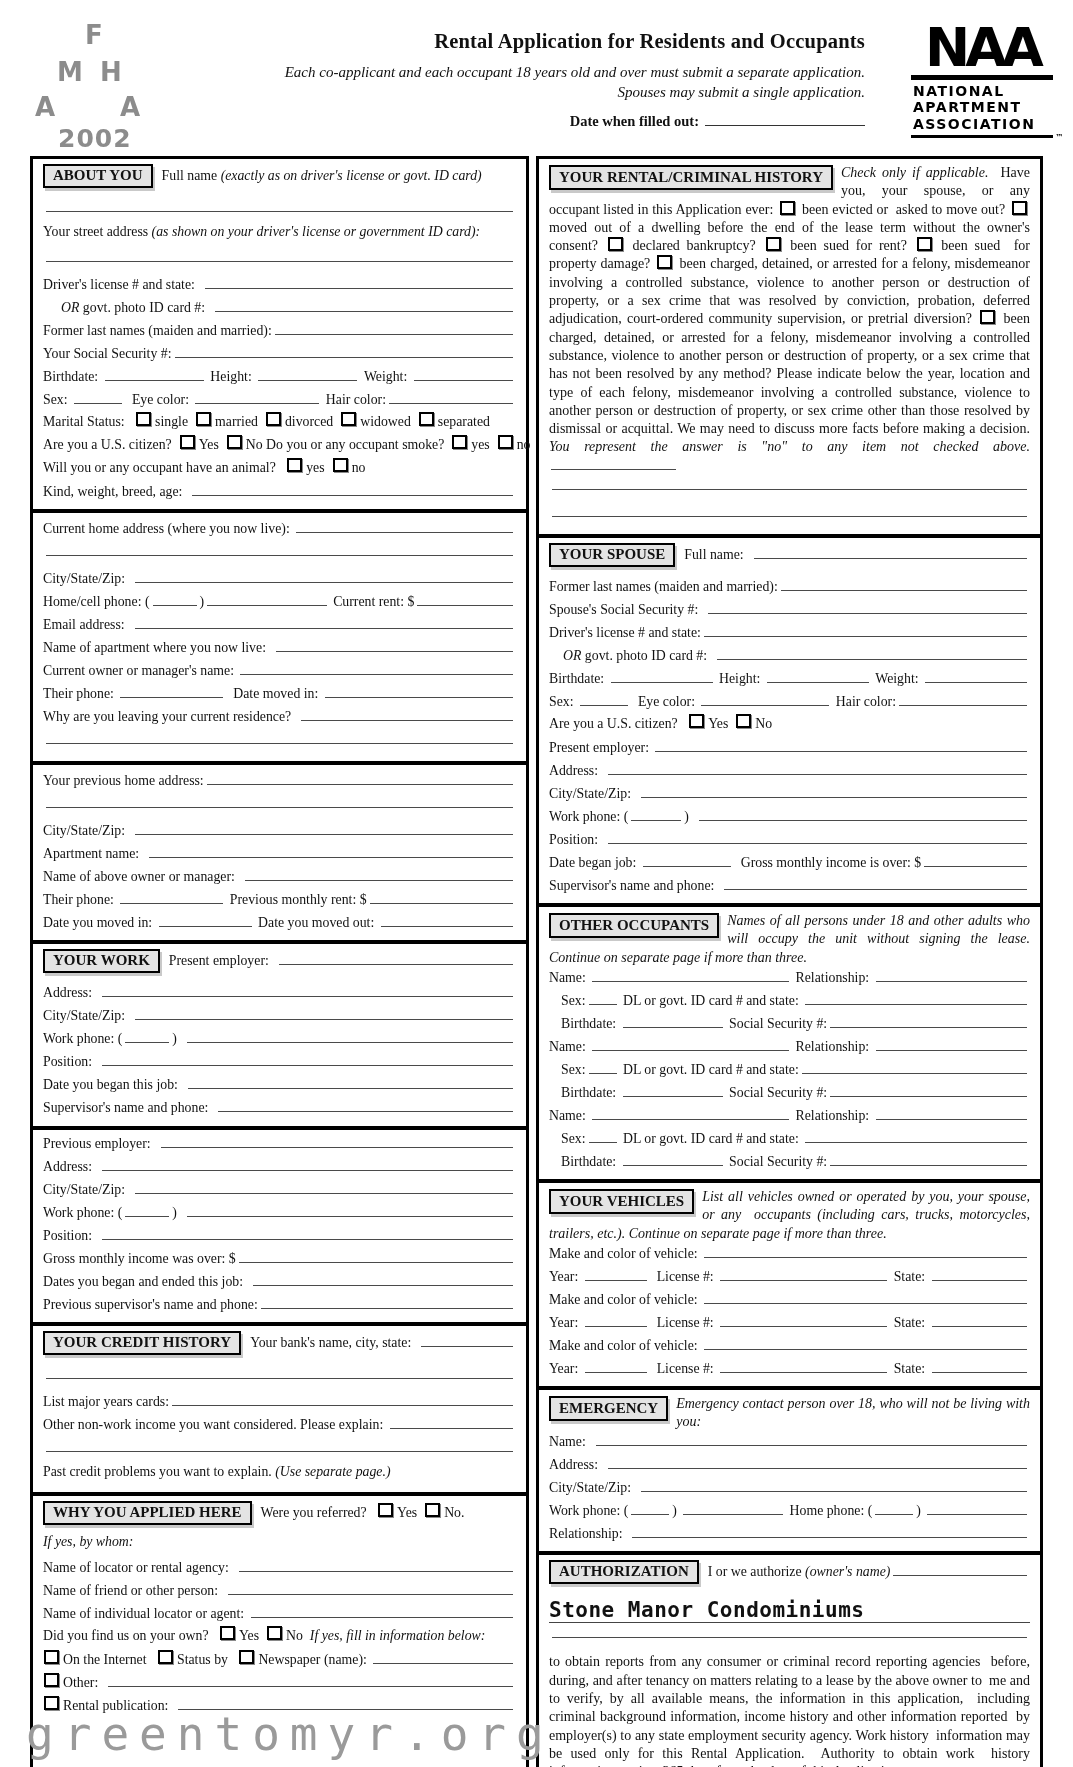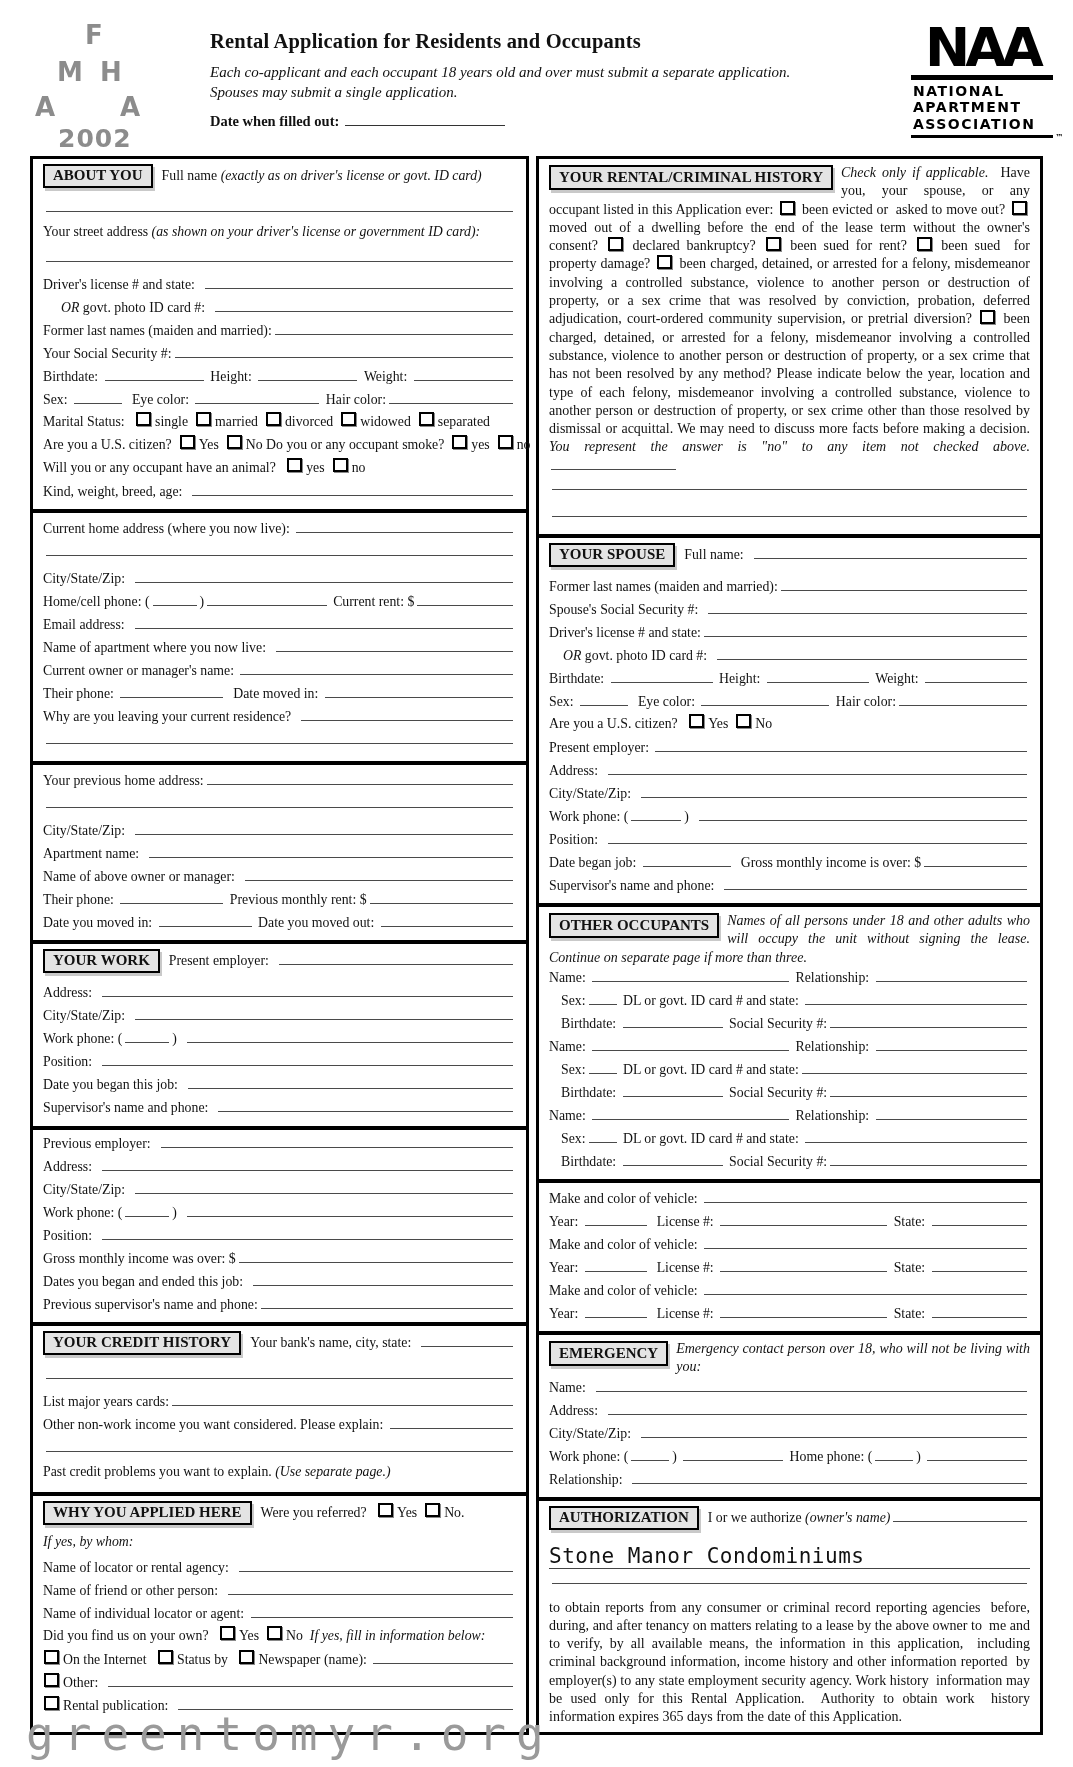--- a/index.html
+++ b/index.html
@@ -11,21 +11,21 @@
   .fmha{position:absolute;left:30px;top:12px;width:170px;height:130px;
         color:#8c8c8c;font-family:"DejaVu Sans",sans-serif;font-weight:bold}
   .fmha span{position:absolute;font-size:26px}
   .fmha .p-f{left:55px;top:8px}
   .fmha .p-m{left:27px;top:45px}
   .fmha .p-h{left:70px;top:45px}
   .fmha .p-a1{left:5px;top:80px}
   .fmha .p-a2{left:90px;top:80px}
   .fmha .p-year{left:28px;top:112px;font-size:25px;letter-spacing:1px}
 
-  .header-center{position:absolute;left:210px;right:215px;top:30px;text-align:left}
+  .header-center{position:absolute;left:210px;right:208px;top:30px;text-align:right}
   .title{font-size:20.5px;font-weight:bold;letter-spacing:.2px}
   .subtitle{font-style:italic;font-size:15px;margin-top:9px;line-height:1.35}
   .date-row{margin-top:9px;font-weight:bold;font-size:14.5px}
   .date-line{display:inline-block;width:160px;border-bottom:1.3px solid #333;height:13px;margin-left:6px}
 
   .naa-logo{position:absolute;right:20px;top:24px;width:142px}
   .naa-acronym{font-family:"DejaVu Sans",sans-serif;font-weight:900;font-size:54px;
                line-height:.88;letter-spacing:-5px;text-align:center;color:#000}
   .naa-words{position:relative;margin-top:3px;border-top:5px solid #000;border-bottom:3px solid #000;
              padding:3px 2px 2px;font-family:"DejaVu Sans",sans-serif;font-weight:bold;
@@ -44,21 +44,21 @@
   .row{display:flex;align-items:baseline;min-height:23px;font-size:13.8px;clear:both}
   .row.sp{min-height:27px}
   .row.head{min-height:32px;margin-bottom:1px}
   .row.typed{border-bottom:1.4px solid #444;min-height:29px;align-items:flex-end}
   .row.divider{border-top:4px solid #000;margin:6px -10px 3px;min-height:0;height:0;padding:0}
 
   .hbox{background:#e4e4e4;border:2px solid #000;padding:1px 8px 2px;font-weight:bold;
         font-size:15px;box-shadow:2px 3px 0 #c9c9c9;white-space:nowrap;margin-right:9px;flex:none}
   .lbl{white-space:pre-wrap;flex:none}
   .it{font-style:italic}
-  .mono{font-family:"DejaVu Sans Mono",monospace;font-weight:normal;font-size:21px;letter-spacing:.5px}
+  .mono{font-family:"DejaVu Sans Mono",monospace;font-weight:bold;font-size:21px;letter-spacing:.5px}
 
   .fill{flex:1 1 0;border-bottom:1.3px solid #4a4a4a;height:14px;min-width:8px;margin:0 3px}
   .cb{flex:none;width:11px;height:10px;border:2px solid #000;background:#fff;
       margin:0 4px 0 8px;box-shadow:1px 1px 0 #8a8a8a}
   .row .cb:first-child{margin-left:1px}
 
   .para{font-size:14px;line-height:18.3px;text-align:justify;clear:both}
   .para .hbox{float:left;margin:1px 8px 2px 0}
   .para .lbl{white-space:pre-wrap}
   .para .cb{display:inline-block;vertical-align:-1px;margin:0 3px}
@@ -552,20 +552,21 @@
           <span class="fill" style="flex-grow: 1;"></span>
         </div>
         <div class="row" style="padding-left: 12px;">
           <span class="lbl">Birthdate: </span>
           <span class="fill" style="width: 100px; flex: 0 0 auto;"></span>
           <span class="lbl"> Social Security #:</span>
           <span class="fill" style="flex-grow: 1;"></span>
         </div>
       </div>
       <div class="sec">
+        <div class="para"><span class="hbox">YOUR VEHICLES</span><span class="lbl it">List all vehicles owned or operated by you, your spouse, or any  occupants (including cars, trucks, motorcycles, trailers, etc.). Continue on separate page if more than three.</span></div>
         <div class="row">
           <span class="lbl">Make and color of vehicle: </span>
           <span class="fill" style="flex-grow: 1;"></span>
         </div>
         <div class="row">
           <span class="lbl">Year: </span>
           <span class="fill" style="width: 62px; flex: 0 0 auto;"></span>
           <span class="lbl">  License #: </span>
           <span class="fill" style="flex-grow: 1.4;"></span>
           <span class="lbl"> State: </span>

